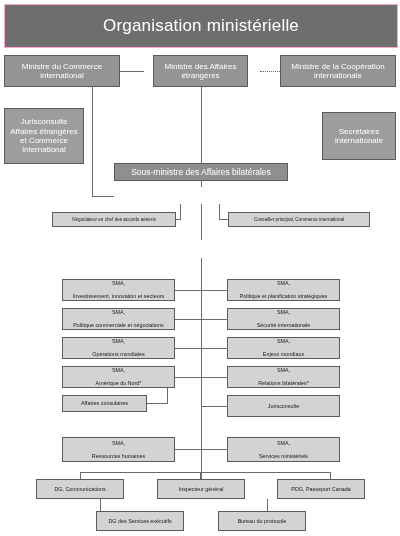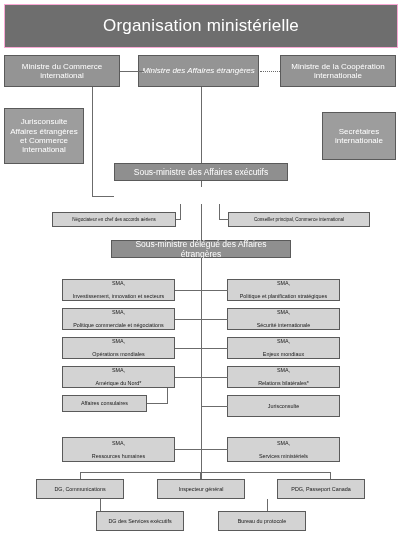--- a/index.html
+++ b/index.html
@@ -101,21 +101,21 @@
 <div id="chart">
 
   <div class="title-banner">
     <span>Organisation ministérielle</span>
   </div>
 
   <div class="box lvl-minister" style="left:4px;top:55px;width:116px;height:32px;">
     <span>Ministre du Commerce international</span>
   </div>
 
-  <div class="box lvl-minister" style="left:138px;top:55px;width:121px;height:32px;font-style:italic;">
+  <div class="box lvl-minister" style="left:153px;top:55px;width:95px;height:32px;">
     <span>Ministre des Affaires étrangères</span>
   </div>
 
   <div class="box lvl-minister" style="left:280px;top:55px;width:116px;height:32px;justify-content:center;">
     <span>Ministre de la Coopération internationale</span>
   </div>
 
   <div class="ln lnh" style="left:120px;top:71px;width:24px;"></div>
 
   <div class="dotted" style="left:260px;top:71px;width:20px;"></div>
@@ -124,21 +124,21 @@
     <span>Jurisconsulte Affaires étrangères et Commerce international</span>
   </div>
 
   <div class="box lvl-side" style="left:322px;top:112px;width:74px;height:48px;">
     <span>Secrétaires internationale</span>
   </div>
 
   <div class="ln lnv" style="left:201px;top:87px;height:76px;"></div>
 
   <div class="box lvl-dm" style="left:114px;top:163px;width:174px;height:18px;">
-    <span>Sous-ministre des Affaires exécutifs</span>
+    <span>Sous-ministre des Affaires bilatérales</span>
   </div>
 
   <div class="ln lnv" style="left:201px;top:181px;height:6px;"></div>
 
 
   <div class="ln lnv" style="left:92px;top:87px;height:109px;"></div>
   <div class="ln lnh" style="left:92px;top:196px;width:22px;"></div>
 
   <div class="box lvl-unit-sm" style="left:52px;top:212px;width:124px;height:15px;">
     <span>Négociateur en chef des accords aériens</span>
@@ -149,23 +149,20 @@
   </div>
 
   <div class="ln lnv" style="left:180px;top:204px;height:16px;"></div>
   <div class="ln lnh" style="left:176px;top:219px;width:5px;"></div>
 
   <div class="ln lnv" style="left:219px;top:204px;height:16px;"></div>
   <div class="ln lnh" style="left:219px;top:219px;width:10px;"></div>
 
   <div class="ln lnv" style="left:201px;top:204px;height:36px;"></div>
 
-  <div class="box lvl-dm" style="left:111px;top:240px;width:180px;height:18px;">
-    <span>Sous-ministre délégué des Affaires étrangères</span>
-  </div>
 
   <div class="ln lnv" style="left:201px;top:258px;height:225px;"></div>
 
   <div class="box lvl-unit" style="left:62px;top:279px;width:113px;height:22px;">
     <span><span>SMA,</span><br><span>Investissement, innovation et secteurs</span></span>
   </div>
   <div class="box lvl-unit" style="left:62px;top:308px;width:113px;height:22px;">
     <span><span>SMA,</span><br><span>Politique commerciale et négociations</span></span>
   </div>
   <div class="box lvl-unit" style="left:62px;top:337px;width:113px;height:22px;">

